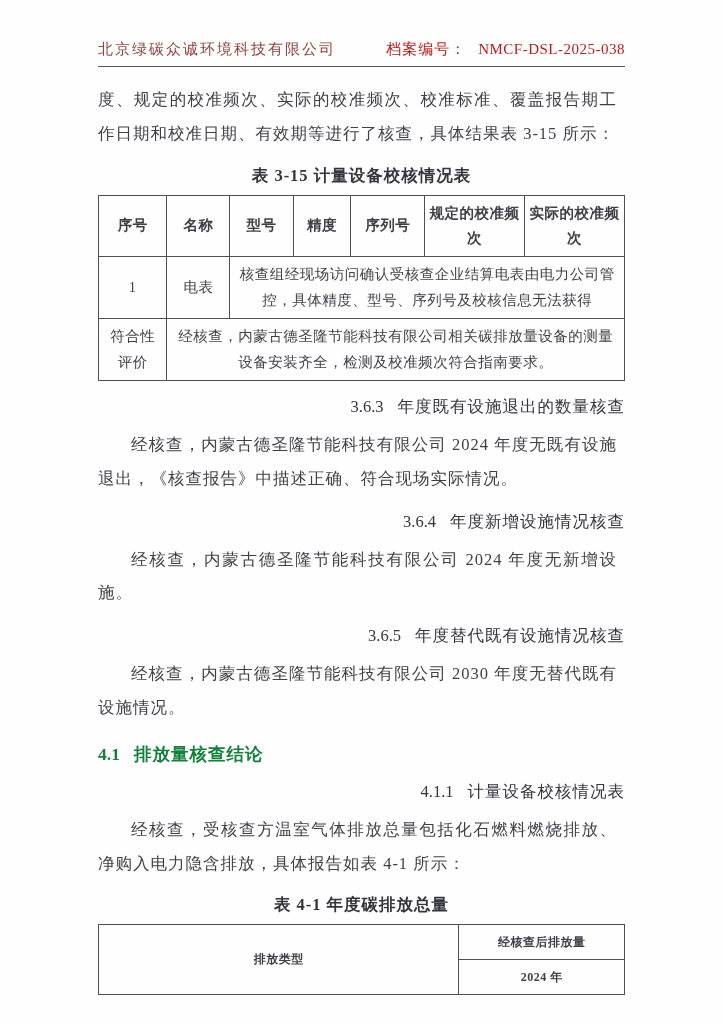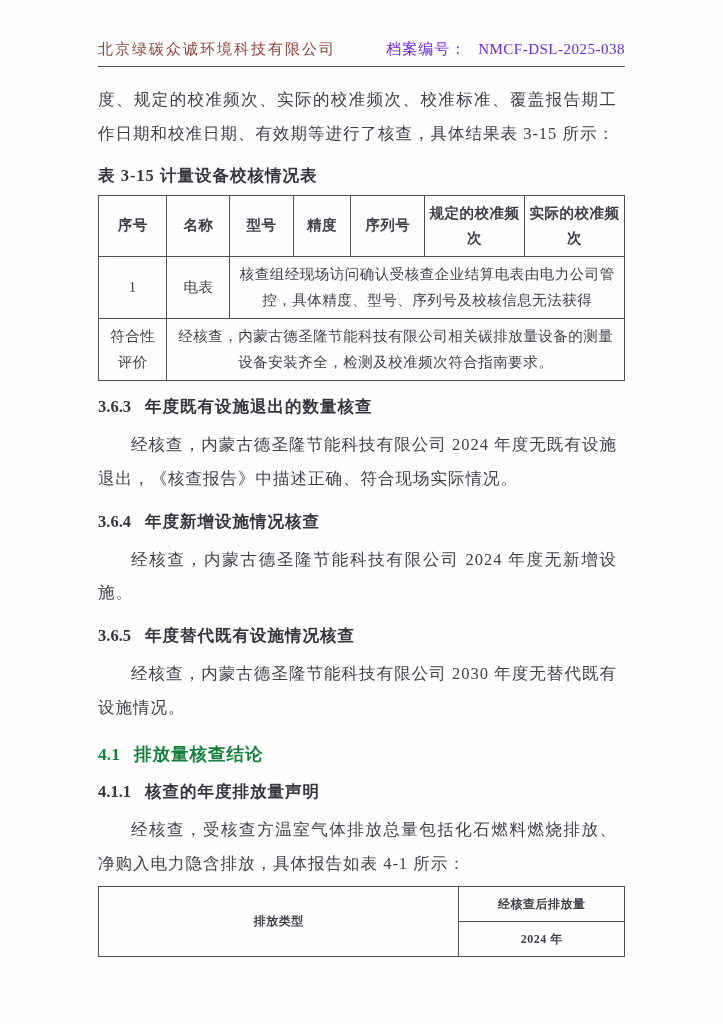--- a/index.html
+++ b/index.html
@@ -27,62 +27,63 @@
     justify-content: space-between;
     font-size: 15px;
     padding-bottom: 7px;
     border-bottom: 1.5px solid #55555e;
   }
   .doc-header .company {
     color: #8e443c;
     letter-spacing: 2px;
   }
   .doc-header .archive {
-    color: #6d28d9;
+    color: #b91c1c;
     letter-spacing: 1px;
   }
   .doc-header .archive .num { margin-left: 12px; letter-spacing: 0.5px; }
   
   .para {
     font-size: 16.5px;
     line-height: 2.05;
     letter-spacing: 1px;
     text-align: justify;
     margin: 10px 8px 6px 0;
   }
   .para.indent { text-indent: 2em; }
   .para.first { margin-top: 16px; }
   
   .h3 {
     font-size: 16.5px;
-    font-weight: bold;
+    font-weight: normal;
     color: #35353d;
     margin: 15px 0 4px 0;
     letter-spacing: 1px;
+    text-align: right;
   }
   .h3 .num { margin-right: 14px; letter-spacing: 0; }
   .h1 {
     font-size: 20px;
     font-weight: bold;
     color: #32323a;
     margin: 22px 0 6px 0;
     letter-spacing: 1.5px;
   }
   .h1 .num { margin-right: 16px; letter-spacing: 0; }
   .h2 {
     font-size: 17.5px;
     font-weight: bold;
     color: #15803d;
     margin: 17px 0 5px 0;
     letter-spacing: 1px;
   }
   .h2 .num { margin-right: 14px; letter-spacing: 0; }
   
   .tbl-title {
-    text-align: left;
+    text-align: center;
     font-size: 16.5px;
     font-weight: bold;
     letter-spacing: 1px;
     color: #35353d;
     margin: 14px 0 8px 0;
   }
   table {
     width: 100%;
     border-collapse: collapse;
     table-layout: fixed;
@@ -176,24 +177,25 @@
     <span class="num">3.6.5</span><span>年度替代既有设施情况核查</span>
   </div>
   <p class="para indent">经核查，内蒙古德圣隆节能科技有限公司 2030 年度无替代既有设施情况。</p>
 
 
   <div class="h2">
     <span class="num">4.1</span><span>排放量核查结论</span>
   </div>
 
   <div class="h3">
-    <span class="num">4.1.1</span><span>核查的年度排放量声明</span>
+    <span class="num">4.1.1</span><span>计量设备校核情况表</span>
   </div>
   <p class="para indent">经核查，受核查方温室气体排放总量包括化石燃料燃烧排放、净购入电力隐含排放，具体报告如表 4-1 所示：</p>
 
+  <div class="tbl-title">表 4-1 年度碳排放总量</div>
   <table class="t41">
     <colgroup>
         <col class="cA">
         <col class="cB">
       </colgroup>
     <tbody>
         <tr>
       <th rowspan="2">排放类型</th>
       <th>经核查后排放量</th>
     </tr>

